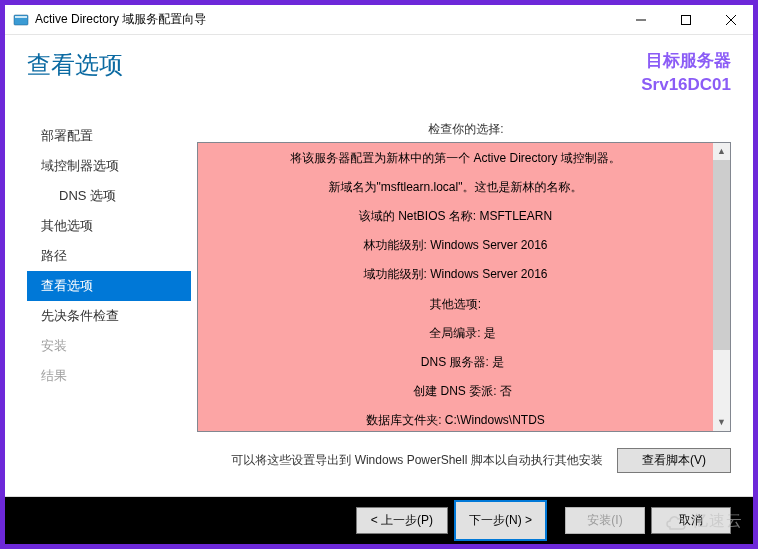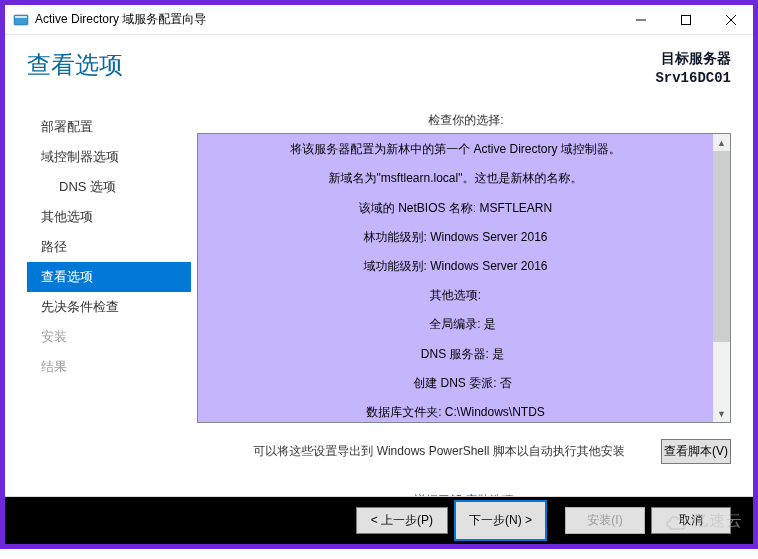--- a/index.html
+++ b/index.html
@@ -5,42 +5,42 @@
   * { box-sizing: border-box; }
   html, body { margin: 0; padding: 0; font-family: "Microsoft YaHei", "Segoe UI", sans-serif; font-size: 12px; background: #fff; color: #000; }
   .window { width: 758px; height: 549px; border: 5px solid #6d28d9; background: #fff; position: relative; overflow: hidden; }
   .titlebar { height: 30px; display: flex; align-items: center; border-bottom: 1px solid #e5e5e5; }
   .titlebar .icon { width: 16px; height: 16px; margin: 0 6px 0 8px; }
   .titlebar .title { flex: 1; font-size: 12px; color: #000; }
   .titlebar .controls { display: flex; }
   .titlebar .controls .btn { width: 45px; height: 30px; display: flex; align-items: center; justify-content: center; color: #000; }
   .header { display: flex; align-items: flex-start; padding: 14px 22px 6px 22px; }
   .header .heading { font-size: 24px; color: #0b6aa2; font-weight: 400; flex: 1; line-height: 1.3; }
-  .header .target { text-align: right; font-size: 14px; color: #0f172a; line-height: 1.4; }
+  .header .target { text-align: right; font-size: 17px; color: #8b5cf6; line-height: 1.4; }
   .target-label { font-weight: bold; }
-  .target-name { font-weight: bold; font-family: Liberation Mono, monospace; }
+  .target-name { font-weight: bold; }
   .body { display: flex; padding: 8px 22px 0 22px; }
   .sidebar { width: 170px; padding-top: 10px; }
   .sidebar .item { padding: 6px 8px 6px 14px; font-size: 13px; color: #333; cursor: default; white-space: nowrap; margin-right: 6px; }
   .sidebar .item.sub { padding-left: 32px; }
   .sidebar .item.selected { background: #0078d7; color: #fff; }
   .sidebar .item.disabled { color: #a0a0a0; }
   .main { flex: 1; display: flex; flex-direction: column; text-align: center; }
   .prompt { font-size: 12px; color: #333; margin: 10px 0 4px 4px; }
-  .review-box { border: 1px solid #828790; height: 290px; position: relative; background: #c4b5fd; }
+  .review-box { border: 1px solid #828790; height: 290px; position: relative; background: #fca5a5; }
   .review-content { position: absolute; top: 0; left: 0; right: 17px; bottom: 0; padding: 6px 10px; overflow: hidden; font-size: 12px; line-height: 1.6; color: #000; }
   .review-content .line { margin-bottom: 10px; }
   .review-content .sub-line { margin-bottom: 10px; padding-left: 14px; }
   .scrollbar { position: absolute; top: 0; right: 0; bottom: 0; width: 17px; background: #f0f0f0; display: flex; flex-direction: column; }
   .scrollbar .arrow { height: 17px; display: flex; align-items: center; justify-content: center; color: #606060; font-size: 9px; }
   .scrollbar .track { flex: 1; position: relative; }
   .scrollbar .thumb { position: absolute; left: 0; right: 0; top: 0; height: 75%; background: #cdcdcd; }
   .below-panel { display: flex; align-items: center; margin-top: 16px; margin-left: 20px; }
   .export-text { flex: 1; font-size: 12px; color: #333; }
-  .view-script-btn { border: 1px solid #7a7a7a; background: #e1e1e1; padding: 3px 2px; font-size: 12px; cursor: default; }
+  .view-script-btn { border: 1px solid #7a7a7a; background: #e1e1e1; padding: 3px 24px; font-size: 12px; cursor: default; }
   .learn-more { margin-top: 28px; font-size: 12px; }
   .learn-more a { color: #0066cc; text-decoration: none; }
   .footer { position: absolute; left: 0; right: 0; bottom: 0; height: 48px; border-top: 1px solid #dcdcdc; background: #000000; display: flex; align-items: center; justify-content: flex-end; padding: 0 22px; gap: 6px; }
   .footer .btn { border: 1px solid #7a7a7a; background: #e1e1e1; padding: 4px 14px; font-size: 12px; min-width: 80px; text-align: center; cursor: default; }
   .footer .btn.default { border: 2px solid #0078d7; padding: 10px 13px; }
   .footer .btn.disabled { color: #9b9b9b; border-color: #b5b5b5; }
   .watermark { position: absolute; right: 10px; bottom: 12px; display: flex; align-items: center; gap: 4px; opacity: 0.6; pointer-events: none; }
   .watermark .wm-text { font-size: 16px; color: #bfbfbf; letter-spacing: 1px; }
 </style>
 </head>

